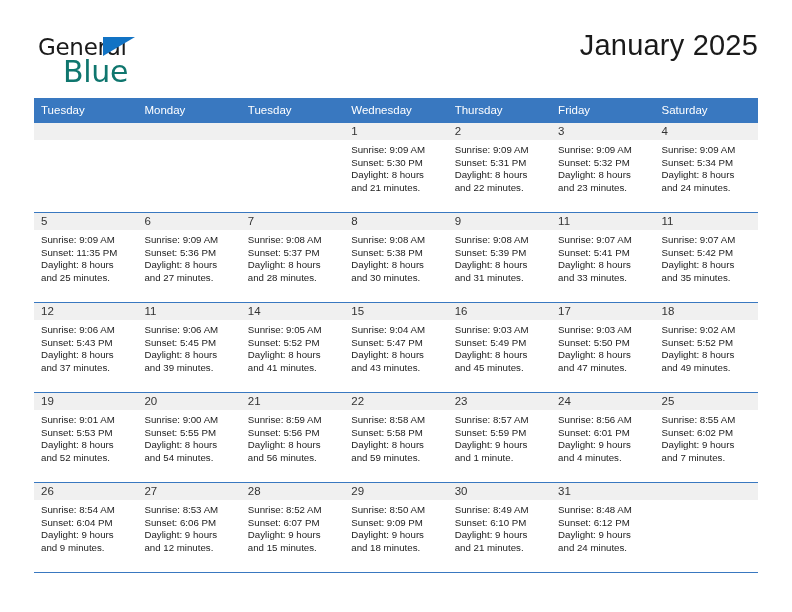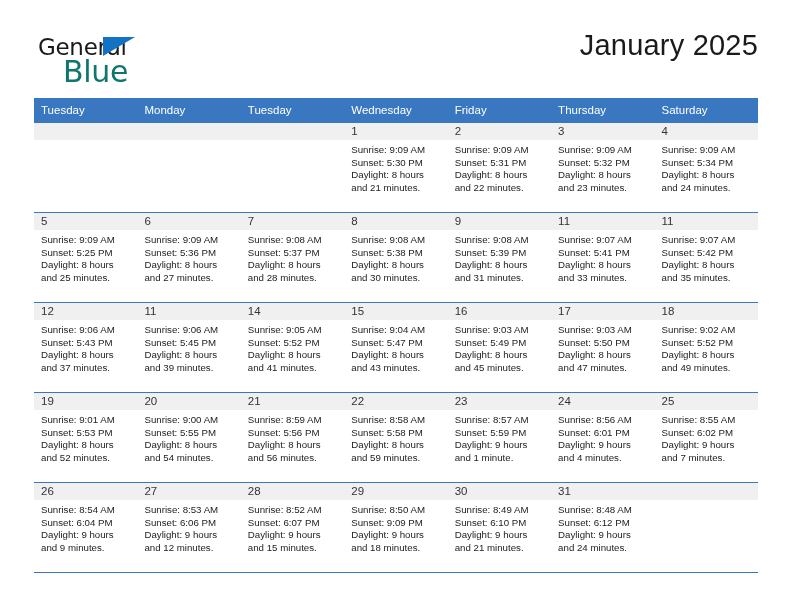--- a/index.html
+++ b/index.html
@@ -160,22 +160,22 @@
       <div class="cal-title">January 2025</div>
     </div>
   </div>
 
   <div class="calendar">
     <div class="weekday-row">
       <div class="weekday-cell">Tuesday</div>
       <div class="weekday-cell">Monday</div>
       <div class="weekday-cell">Tuesday</div>
       <div class="weekday-cell">Wednesday</div>
+      <div class="weekday-cell">Thursday</div>
       <div class="weekday-cell">Friday</div>
-      <div class="weekday-cell">Thursday</div>
       <div class="weekday-cell">Saturday</div>
     </div>
 
     <div class="week-row">
       <div class="day-cell empty">
         <div class="day-number-band"></div>
       </div>
       <div class="day-cell empty">
         <div class="day-number-band"></div>
       </div>
@@ -218,21 +218,21 @@
           <div>and 24 minutes.</div>
         </div>
       </div>
     </div>
 
     <div class="week-row">
       <div class="day-cell">
         <div class="day-number-band">5</div>
         <div class="day-info">
           <div>Sunrise: 9:09 AM</div>
-          <div>Sunset: 5:25 PM</div>
+          <div>Sunset: 11:35 PM</div>
           <div>Daylight: 8 hours</div>
           <div>and 25 minutes.</div>
         </div>
       </div>
       <div class="day-cell">
         <div class="day-number-band">6</div>
         <div class="day-info">
           <div>Sunrise: 9:09 AM</div>
           <div>Sunset: 5:36 PM</div>
           <div>Daylight: 8 hours</div>

